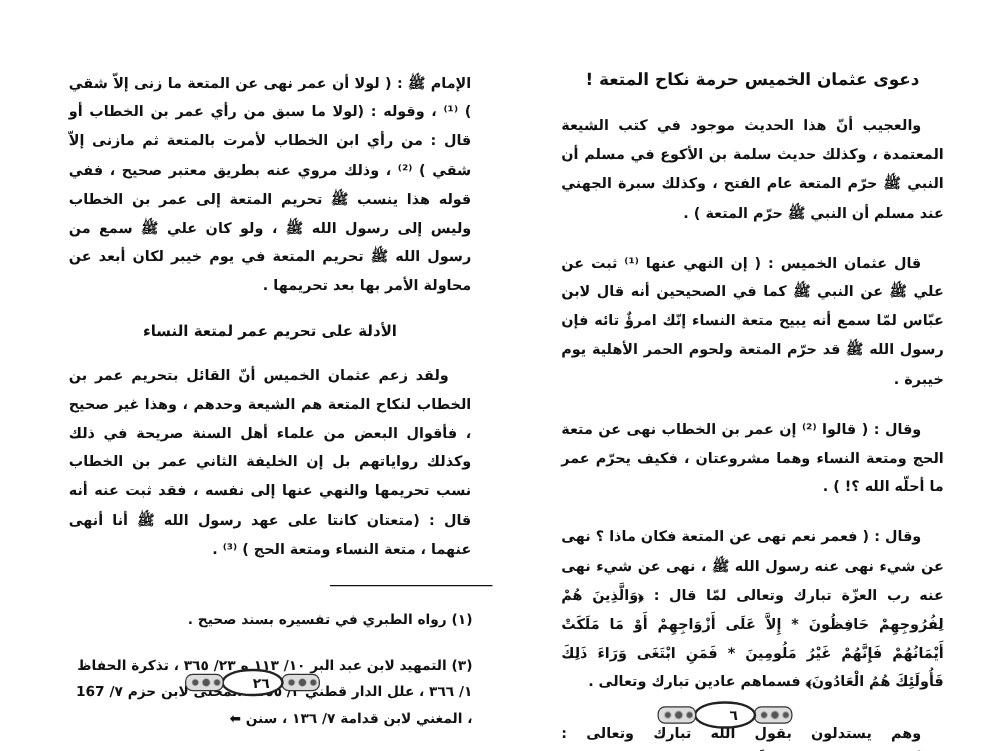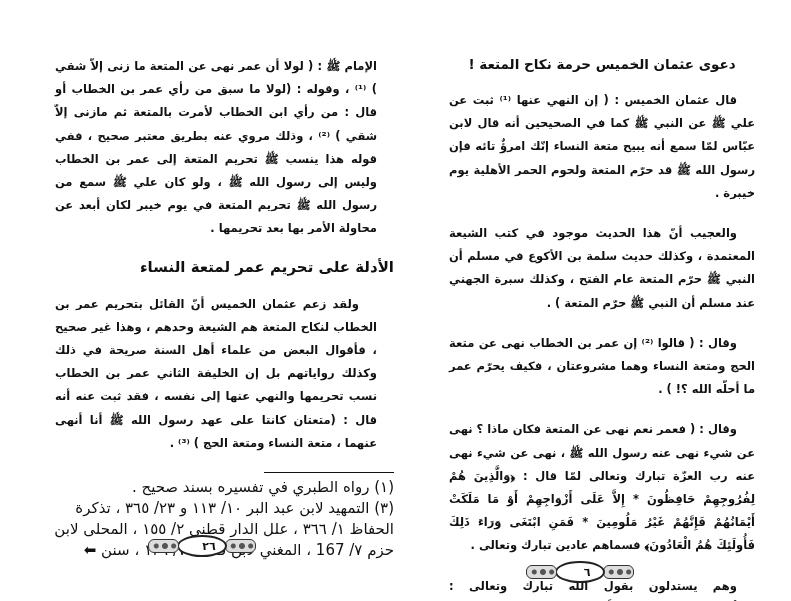--- a/index.html
+++ b/index.html
@@ -8,23 +8,23 @@
   .page { position:absolute; top:0; height:601px; direction:rtl; }
   .left-page { left:0; width:400px; }
   .right-page { left:400px; width:391px; }
   .col { position:absolute; }
   .left-page .col { left:38px; width:356px; top:38px; }
   .right-page .col { left:32px; width:340px; top:38px; }
   .title { text-align:center; font-weight:bold; font-size:13.5px; margin:0 0 12px 0; }
   .right-page .title { margin-top:18px; margin-bottom:14px; }
   .para { font-size:11.5px; line-height:23.2px; text-align:justify; font-weight:bold; margin:17px; text-indent:0; }
   .indent { text-indent:18px; }
-  .sub-title { text-align:right; font-weight:bold; font-size:15px; margin:0 0 4px 0; }
+  .sub-title { text-align:center; font-weight:bold; font-size:12px; margin:0 0 4px 0; }
   .sep { border:0; border-top:1px solid #111; width:130px; margin:12px 0 4px auto; margin-left:auto; margin-right:0; }
-  .fn { font-size:15px; line-height:21px; font-weight:normal; margin:0; }
+  .fn { font-size:11px; line-height:21px; font-weight:bold; margin:16px; }
   .ornament { position:absolute; display:flex; align-items:center; justify-content:center; }
   .left-page .ornament { left:148px; top:536px; width:108px; height:20px; }
   .right-page .ornament { left:126px; top:562px; width:108px; height:20px; }
   .orn-side { width:32px; height:12px; border-radius:6px;
     background:radial-gradient(circle at 25% 50%, #555 2px, transparent 3px),
                radial-gradient(circle at 55% 50%, #555 2.5px, transparent 3.5px),
                radial-gradient(circle at 85% 50%, #555 2px, transparent 3px), #ddd; border:1px solid #333; }
   .orn-center { width:34px; height:18px; border:2px solid #222; border-radius:50%; display:flex; align-items:center; justify-content:center;
     font-size:11px; font-weight:bold; background:#fff; margin:0 -2px; direction:rtl;padding-left:14px; }
 </style>
@@ -43,22 +43,22 @@
   <div class="ornament">
     <span class="orn-side"></span>
     <span class="orn-center">٢٦</span>
     <span class="orn-side"></span>
   </div>
 </div>
 
 <div class="page right-page">
   <div class="col">
     <div class="title">دعوى عثمان الخميس حرمة نكاح المتعة !</div>
+    <p class="para indent">والعجيب أنّ هذا الحديث موجود في كتب الشيعة المعتمدة ، وكذلك حديث سلمة بن الأكوع في مسلم أن النبي ﷺ حرّم المتعة عام الفتح ، وكذلك سبرة الجهني عند مسلم أن النبي ﷺ حرّم المتعة ) .</p>
     <p class="para indent">قال عثمان الخميس : ( إن النهي عنها ⁽¹⁾ ثبت عن علي ﷺ عن النبي ﷺ كما في الصحيحين أنه قال لابن عبّاس لمّا سمع أنه يبيح متعة النساء إنّك امرؤٌ تائه فإن رسول الله ﷺ قد حرّم المتعة ولحوم الحمر الأهلية يوم خيبرة .</p>
-    <p class="para indent">والعجيب أنّ هذا الحديث موجود في كتب الشيعة المعتمدة ، وكذلك حديث سلمة بن الأكوع في مسلم أن النبي ﷺ حرّم المتعة عام الفتح ، وكذلك سبرة الجهني عند مسلم أن النبي ﷺ حرّم المتعة ) .</p>
     <p class="para indent">وقال : ( قالوا ⁽²⁾ إن عمر بن الخطاب نهى عن متعة الحج ومتعة النساء وهما مشروعتان ، فكيف يحرّم عمر ما أحلّه الله ؟! ) .</p>
     <p class="para indent">وقال : ( فعمر نعم نهى عن المتعة فكان ماذا ؟ نهى عن شيء نهى عنه رسول الله ﷺ ، نهى عن شيء نهى عنه رب العزّة تبارك وتعالى لمّا قال : ﴿وَالَّذِينَ هُمْ لِفُرُوجِهِمْ حَافِظُونَ * إِلاَّ عَلَى أَزْوَاجِهِمْ أَوْ مَا مَلَكَتْ أَيْمَانُهُمْ فَإِنَّهُمْ غَيْرُ مَلُومِينَ * فَمَنِ ابْتَغَى وَرَاءَ ذَلِكَ فَأُولَئِكَ هُمُ الْعَادُونَ﴾ فسماهم عادين تبارك وتعالى .</p>
     <p class="para indent">وهم يستدلون بقول الله تبارك وتعالى : ﴿وَالْمُحْصَنَاتُ مِنَ النِّسَاءِ إِلاَّ مَا</p>
     <hr class="sep">
     <p class="fn">(١) يريد متعة النساء .</p>
     <p class="fn">(5) أي الشيعة .</p>
   </div>
   <div class="ornament">
     <span class="orn-side"></span>
     <span class="orn-center">٦</span>

